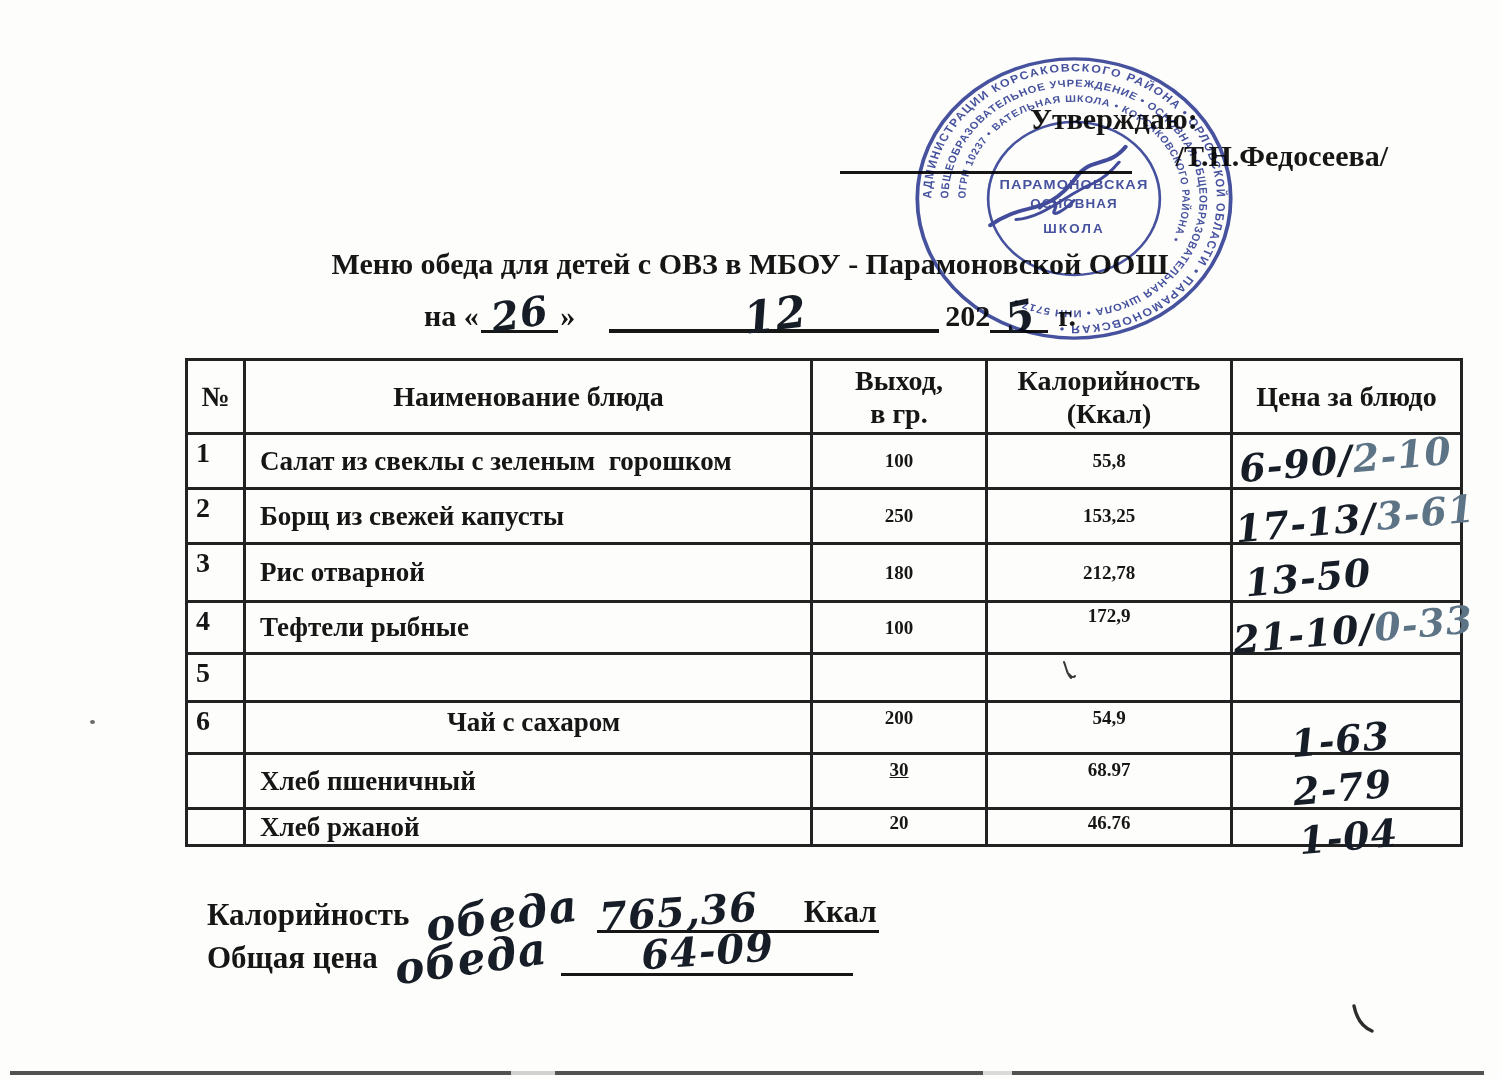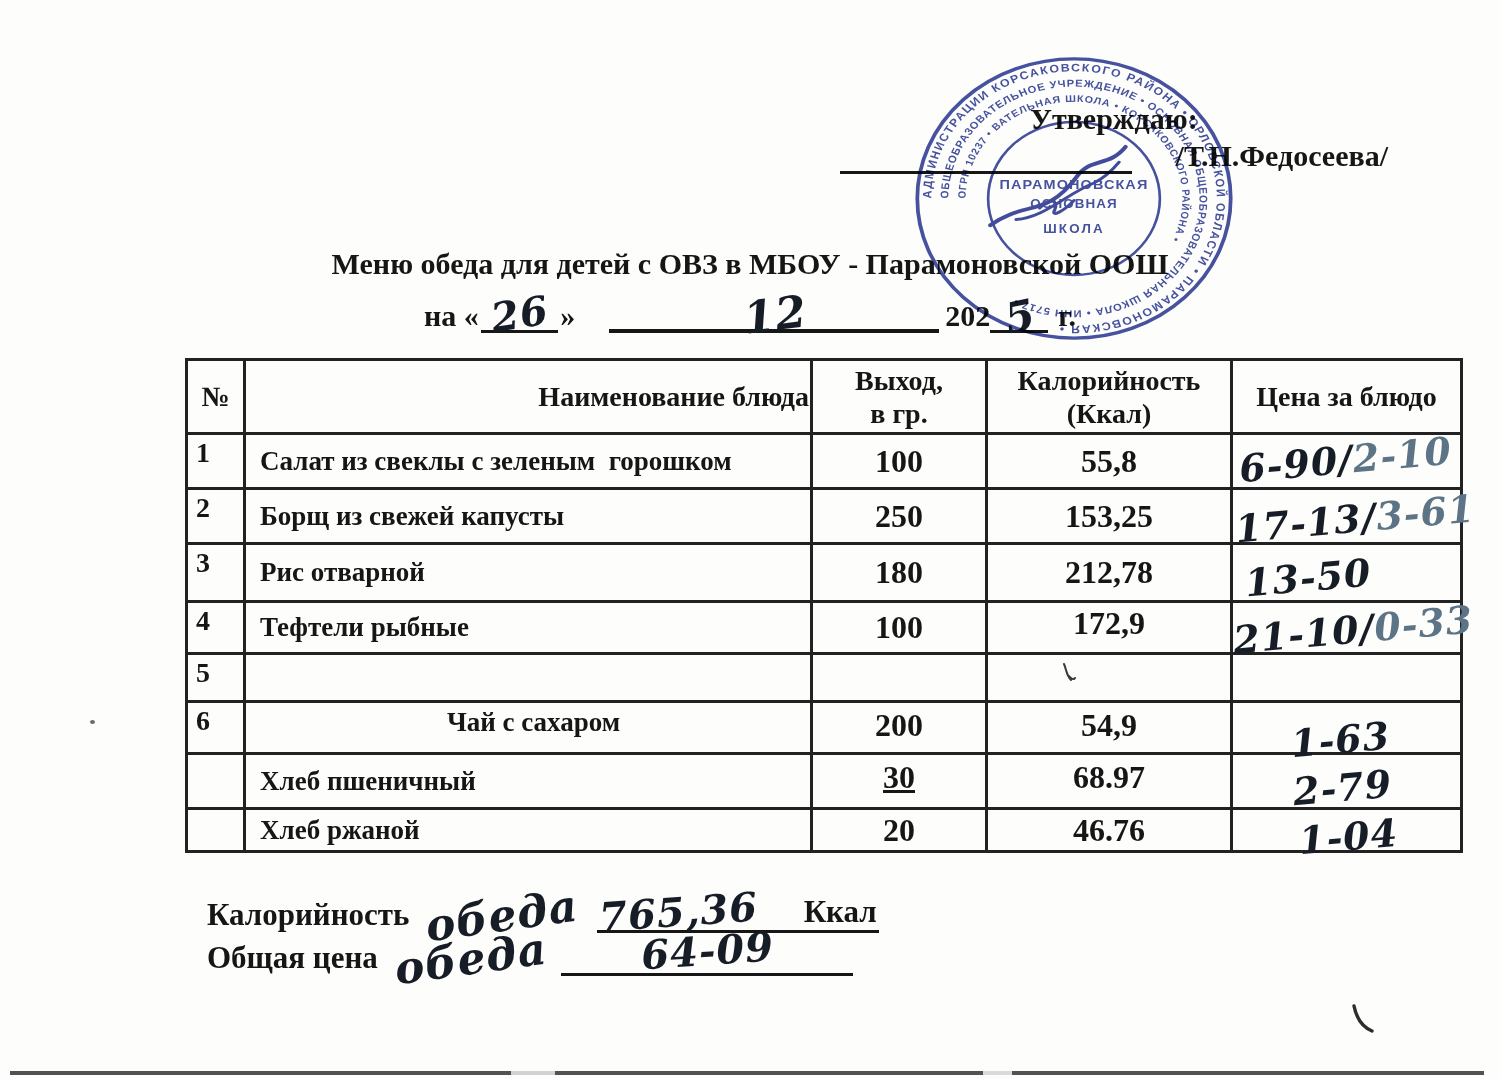--- a/index.html
+++ b/index.html
@@ -18,26 +18,26 @@
   .gsuffix{margin-left:10px;}
   
   .hw{font-family:"DejaVu Serif", serif;font-style:italic;color:#171d26;letter-spacing:1px;}
   .hw-day{display:inline-block;font-size:40px;transform:rotate(-9deg);}
   .hw-month{display:inline-block;font-size:44px;transform:rotate(-7deg) translateY(6px);}
   .hw-year{display:inline-block;font-size:42px;transform:rotate(-12deg) translateY(6px);}
   
   table.menu{position:absolute;left:185px;top:358px;border-collapse:collapse;table-layout:fixed;}
   table.menu td,table.menu th{border:3px solid #222;font-weight:bold;overflow:visible;}
   table.menu th{font-size:28px;line-height:33px;vertical-align:middle;}
-  th.h-name{text-align:right;padding-left:2px;}
+  th.h-name{text-align:center;padding-left:2px;}
   td.c-num{font-size:28px;text-align:left;vertical-align:top;padding:2px 0 0 8px;}
   td.c-name{font-size:27px;text-align:left;padding-left:14px;vertical-align:middle;}
   td.c-name span{white-space:pre;}
   td.c-name.center{text-align:center;padding-left:12px;vertical-align:top;padding-top:4px;}
-  td.c-out,td.c-kcal{font-size:32px;text-align:center;vertical-align:middle;}
+  td.c-out,td.c-kcal{font-size:19px;text-align:center;vertical-align:middle;}
   td.c-kcal.vt{vertical-align:top;padding-top:2px;}
   td.c-price{position:relative;}
   .hw-price{position:absolute;white-space:nowrap;font-size:38px;transform:rotate(-5deg);z-index:6;line-height:1;}
   .ink-alt{color:#5d7486;}
   
   .summary{position:absolute;left:207px;top:891px;font-size:31px;font-weight:bold;}
   .sum-line{display:flex;align-items:flex-end;height:42px;margin-bottom:1px;}
   .hw-word{display:inline-block;font-size:44px;transform:rotate(-8deg);margin:0 4px 0 16px;line-height:0.8;}
   .val-box1{display:flex;justify-content:space-between;align-items:flex-end;width:278px;border-bottom:3px solid #161616;margin-left:14px;padding:0 2px;}
   .hw-val{display:inline-block;font-size:40px;transform:rotate(-4deg);line-height:0.9;}

